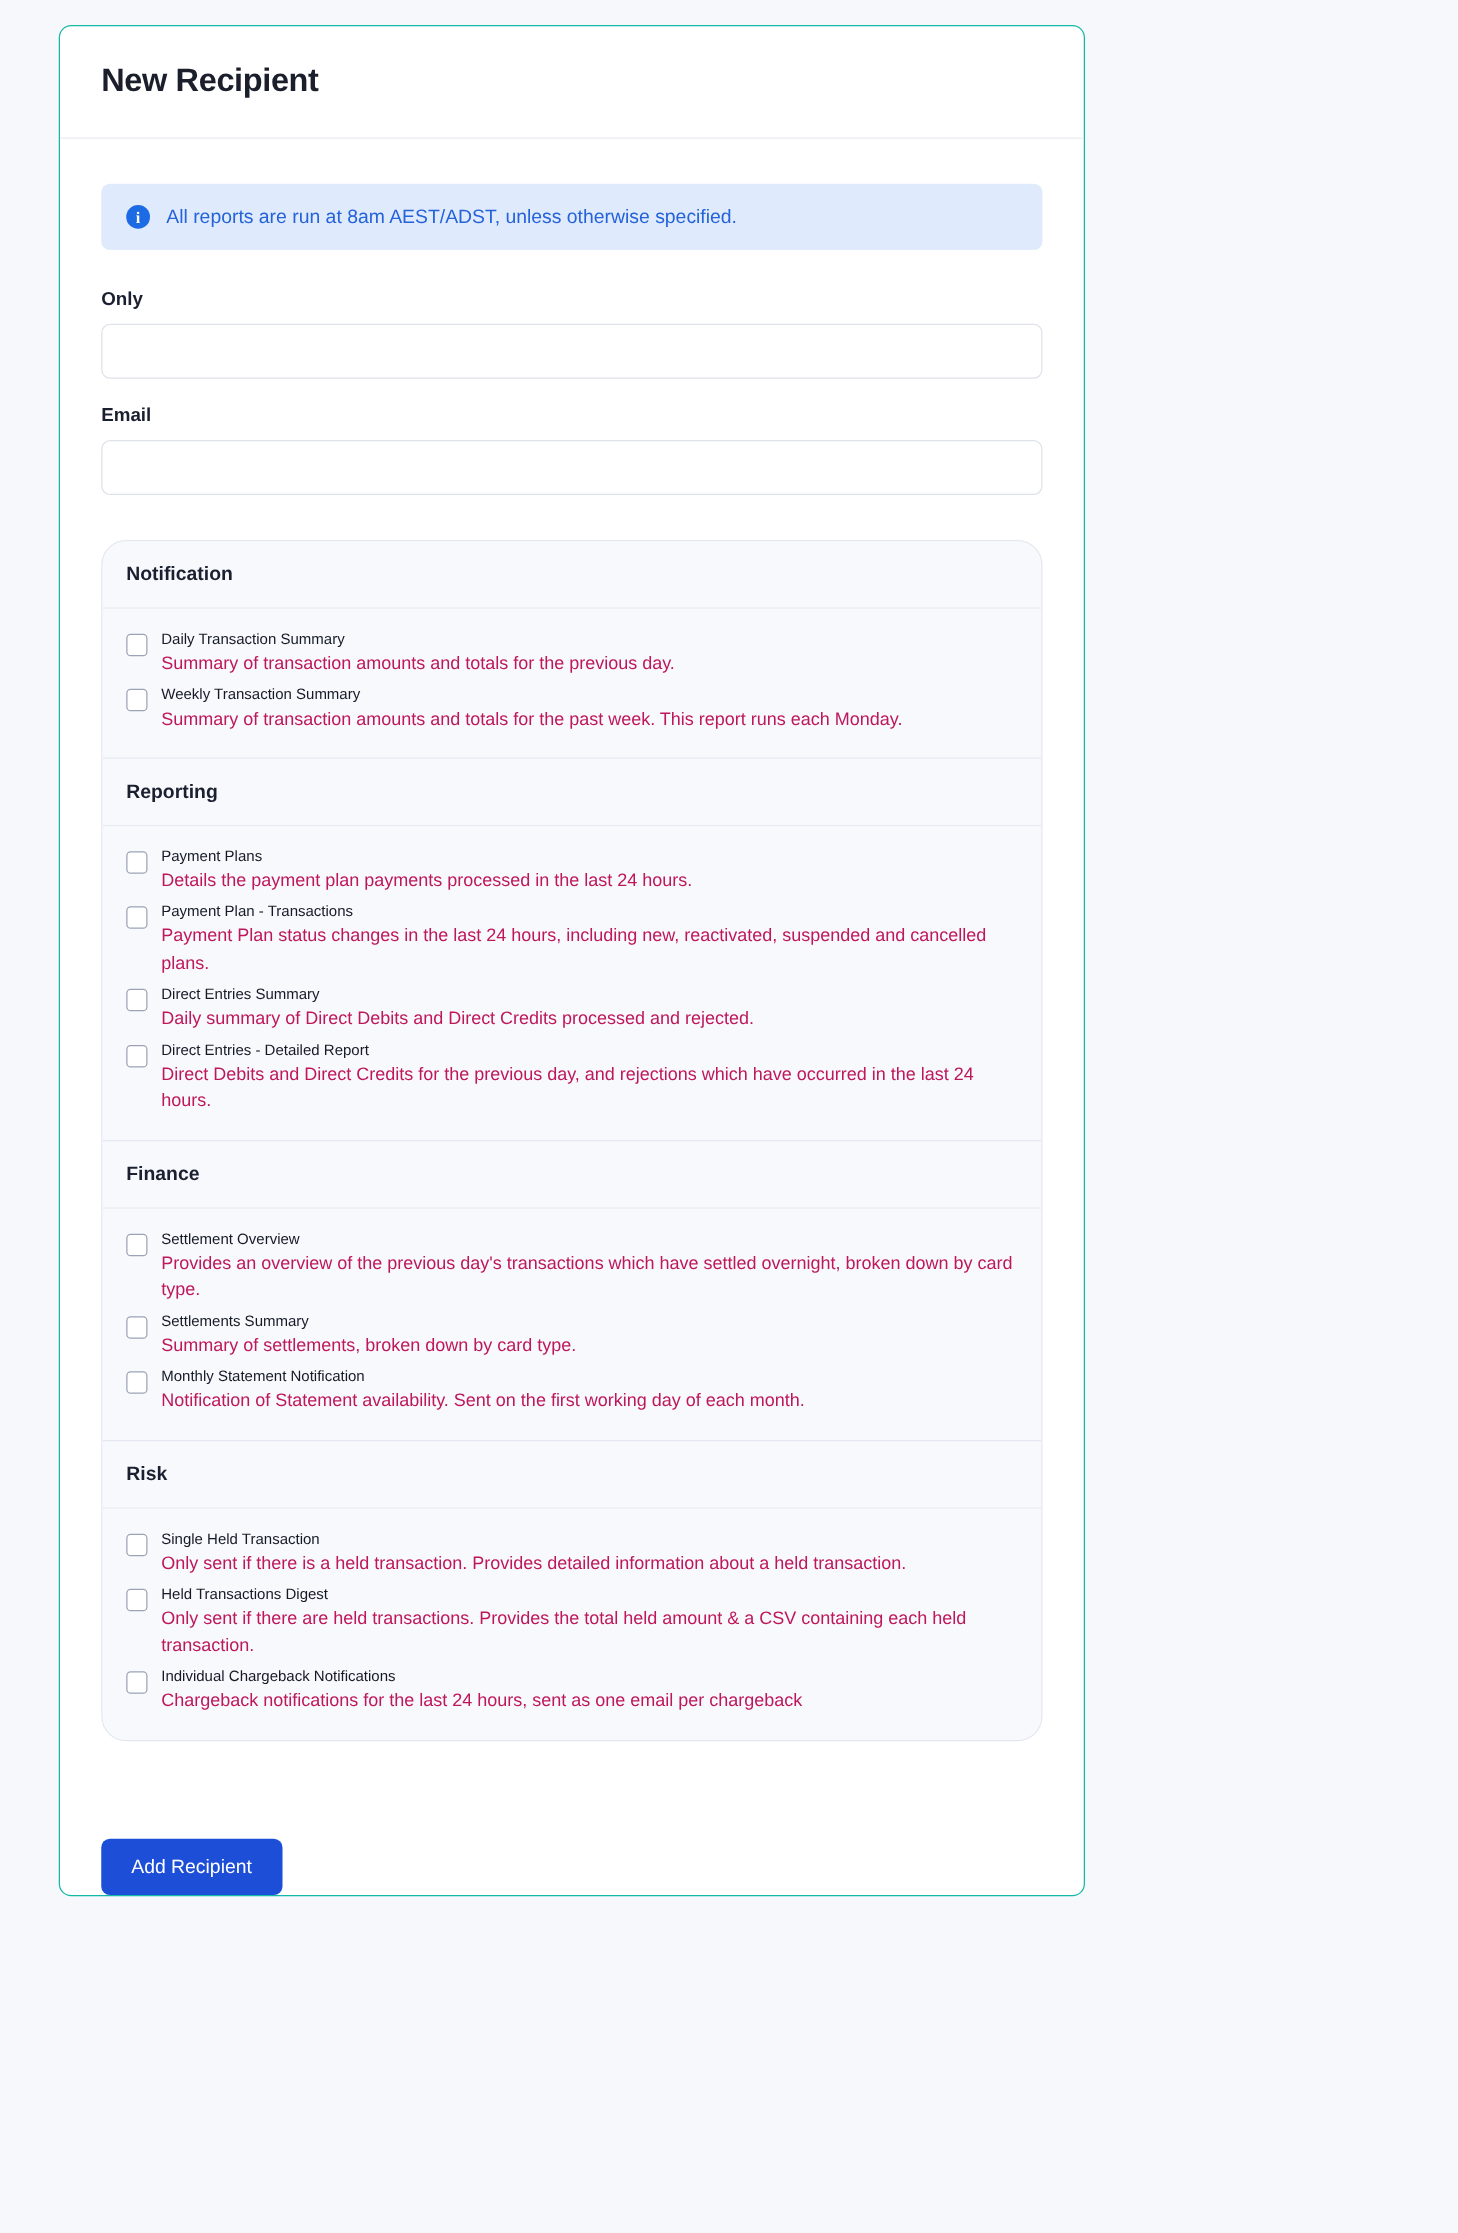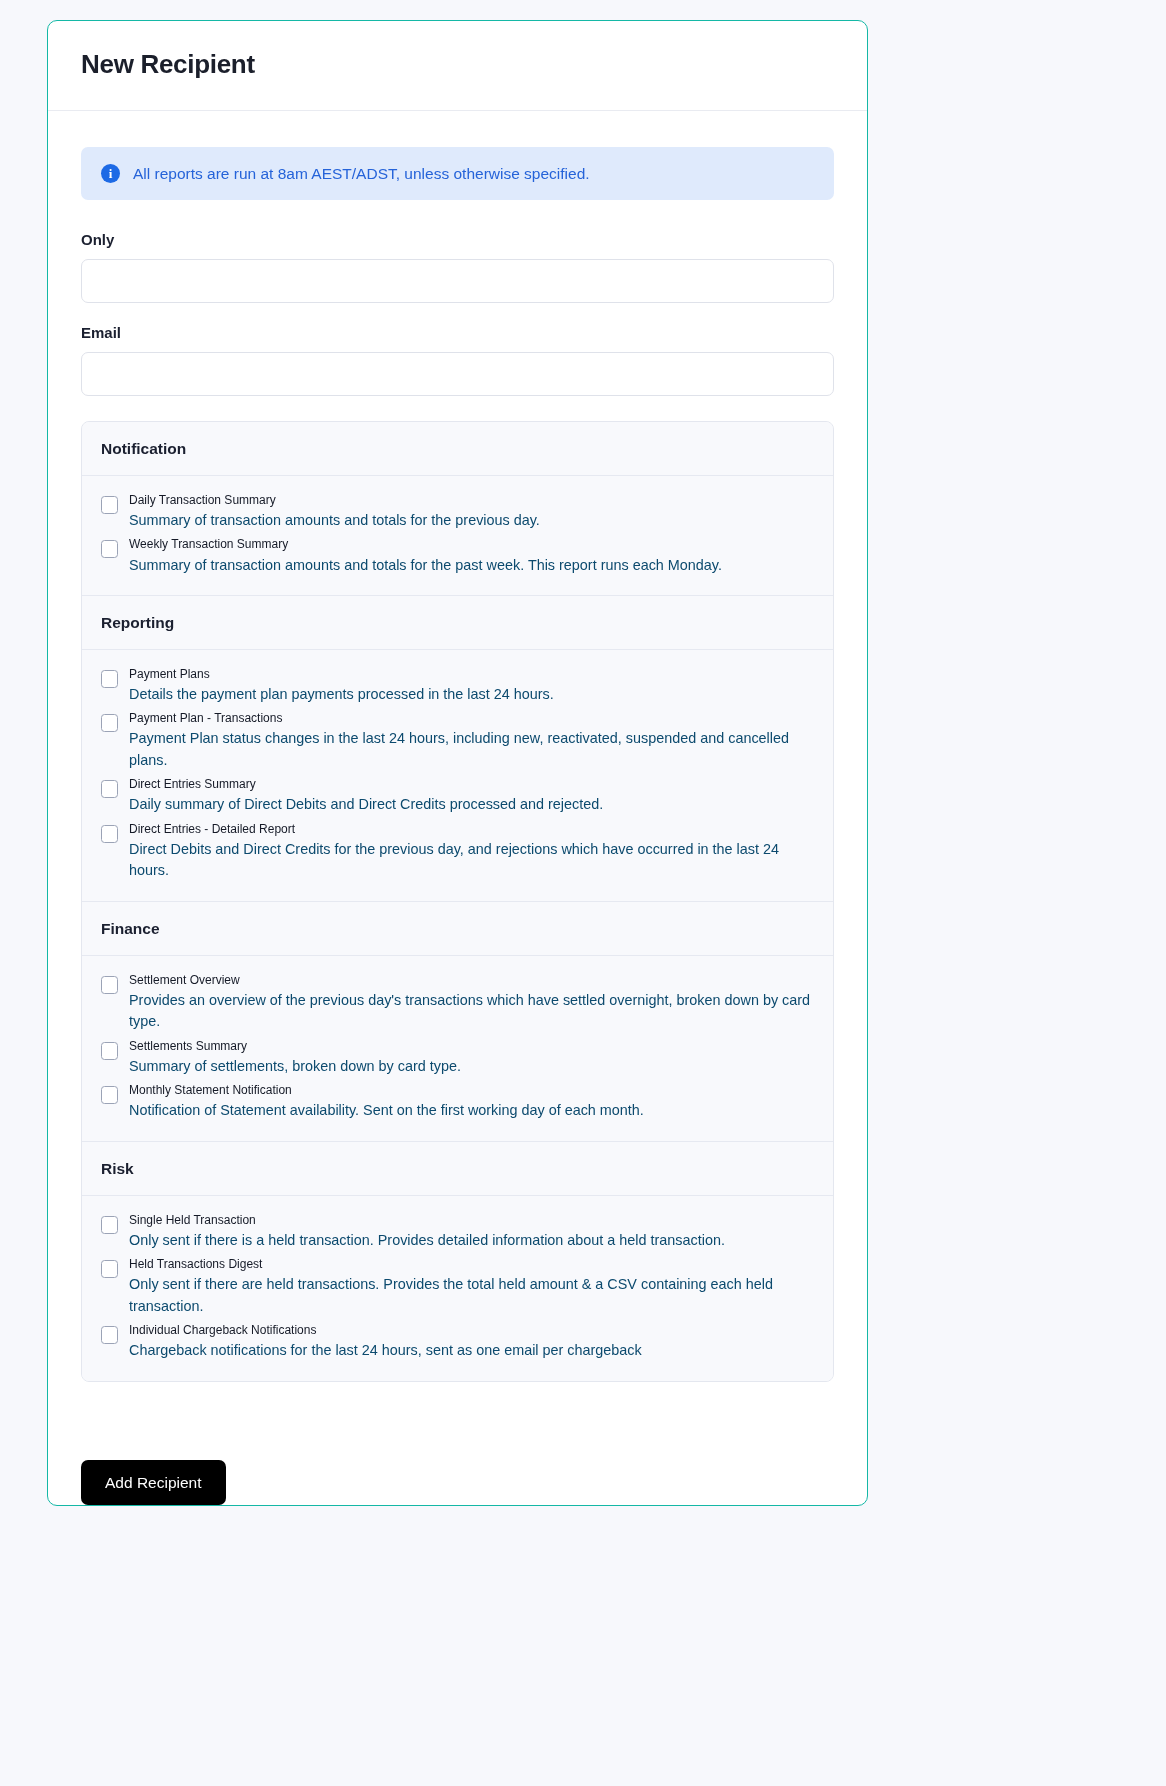--- a/index.html
+++ b/index.html
@@ -92,23 +92,23 @@
     padding: 0 13px;
     font-size: 15px;
     font-family: "Liberation Sans", sans-serif;
     color: #1b2030;
     outline: none;
   }
   .field-input::placeholder { color: #9aa2b4; }
 
   
   .groups {
-    margin-top: 25px;
+    margin-top: 36px;
     border: 1px solid #e4e7ef;
-    border-radius: 8px;
+    border-radius: 20px;
     overflow: hidden;
     background: #f8f9fc;
   }
 
   .group-header {
     padding: 18px 19px 17px 19px;
     background: #f8f9fc;
     border-bottom: 1px solid #e6e9f1;
     font-size: 15.5px;
     font-weight: bold;
@@ -139,32 +139,32 @@
 
   .check-label {
     font-size: 12px;
     color: #151a27;
     line-height: 1.42;
     display: block;
   }
 
   .check-desc {
     font-size: 14.4px;
-    color: #0c4a6e;
+    color: #be185d;
     line-height: 1.49;
     display: block;
     margin-top: 1px;
     max-width: 700px;
   }
 
   
   .card-footer { padding: 32px 33px 0 33px; }
 
   .btn-primary {
-    background: #000000;
+    background: #1d4ed8;
     color: #ffffff;
     border: none;
     border-radius: 7px;
     padding: 15px 24px;
     font-size: 15.5px;
     font-family: "Liberation Sans", sans-serif;
     cursor: pointer;
     line-height: 1;
   }
 </style>

